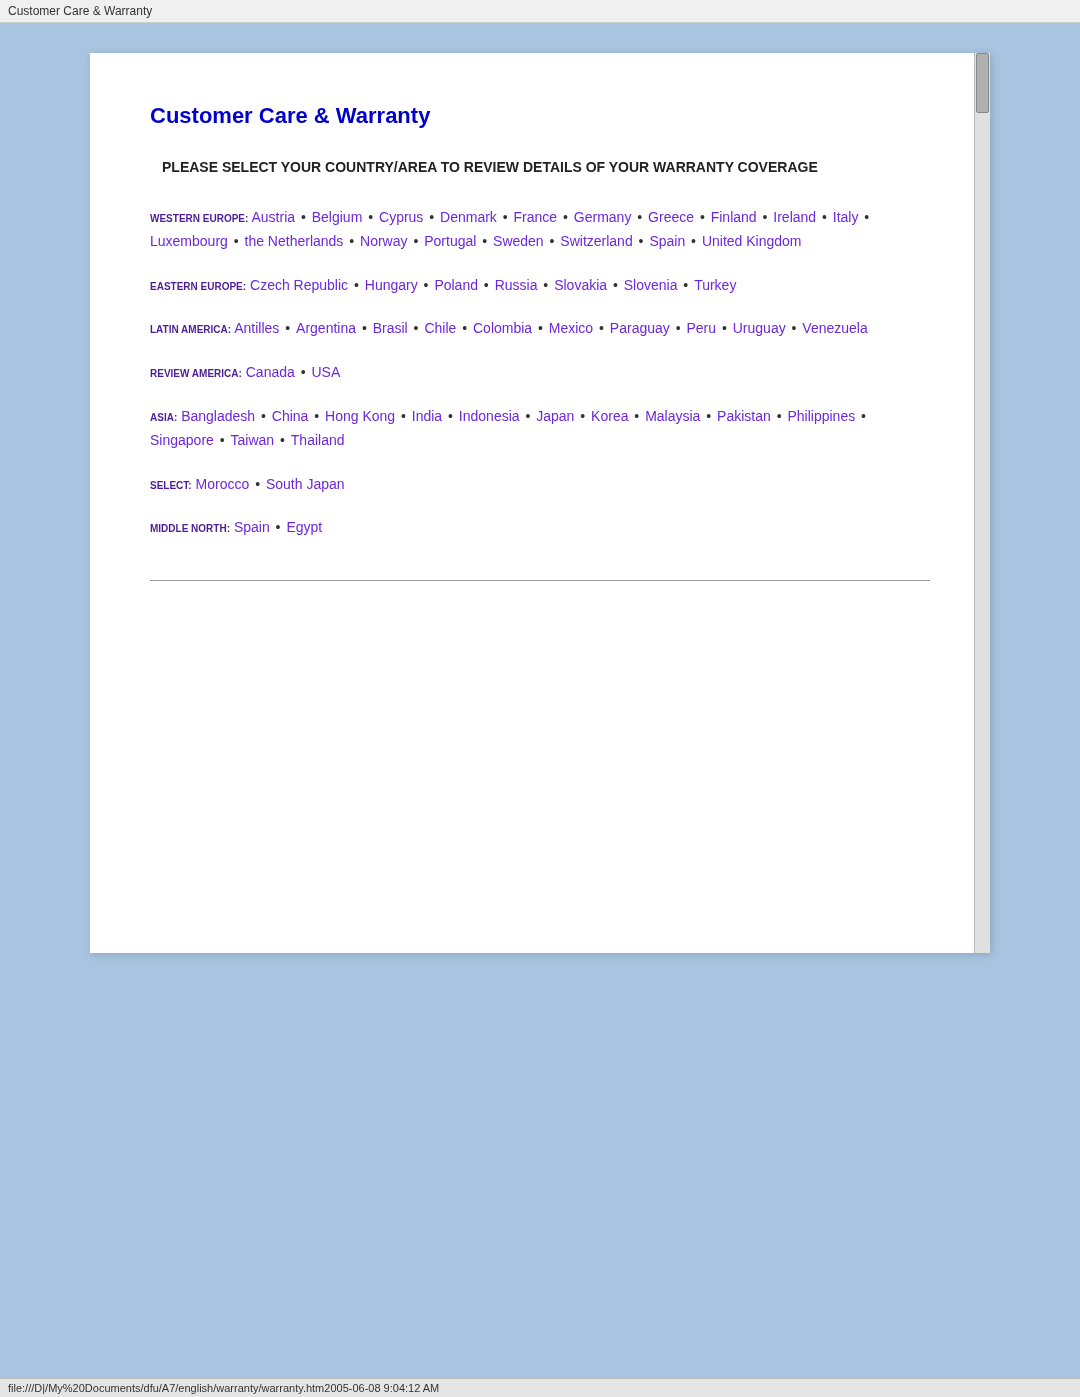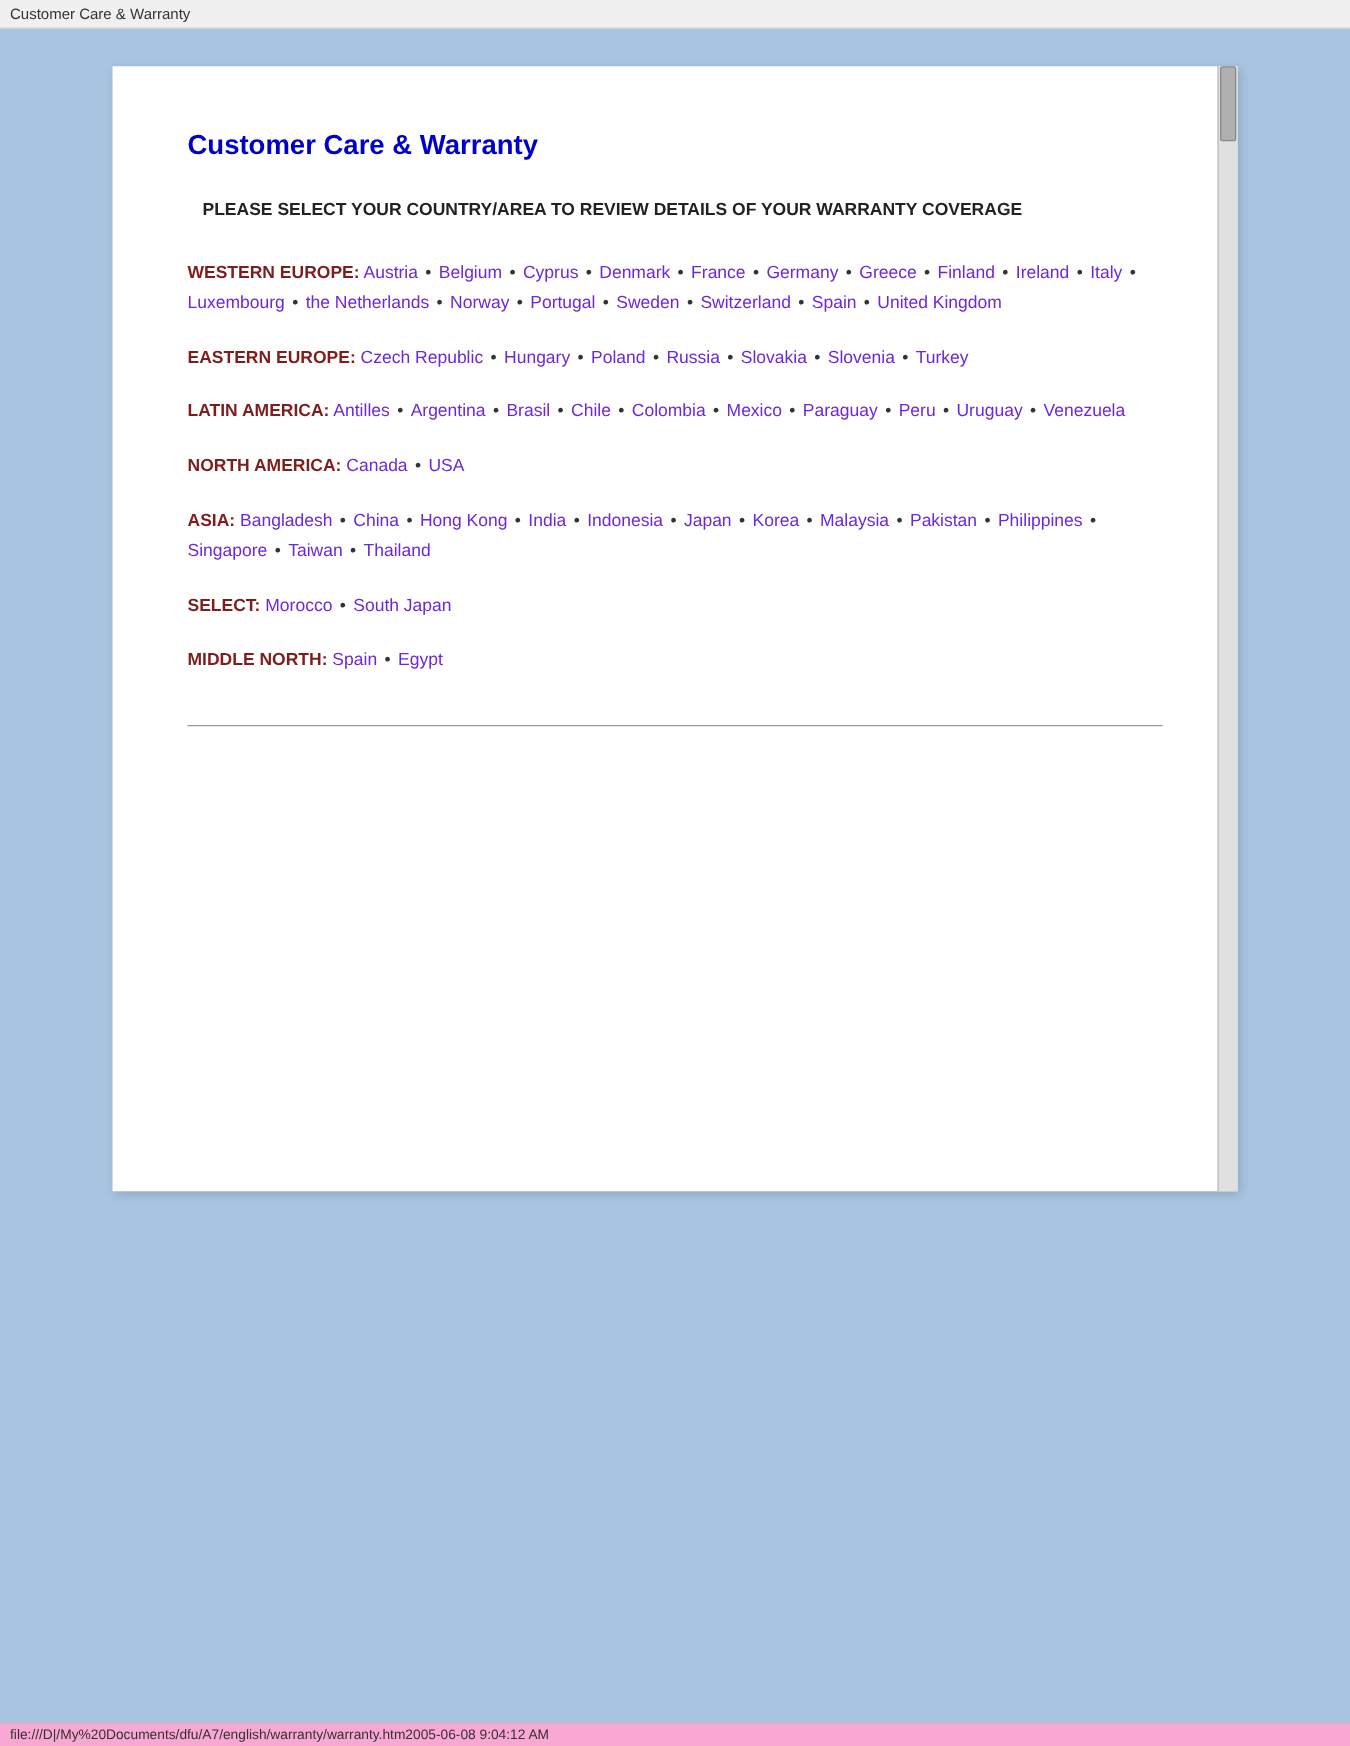--- a/index.html
+++ b/index.html
@@ -55,44 +55,44 @@
       padding-left: 12px;
     }
 
     .region-block {
       margin-bottom: 20px;
       line-height: 1.7;
       font-size: 14px;
     }
 
     .region-label {
-      color: #7f1d1d;
+      color: #4c1d95;
       font-weight: bold;
-      font-size: 14px;
+      font-size: 10px;
     }
 
     .country-link {
       color: #6d28d9;
       text-decoration: none;
     }
 
     .bullet {
       color: #333;
       margin: 0 2px;
     }
 
     .divider {
       border: none;
       border-top: 1px solid #999;
       margin-top: 40px;
       margin-bottom: 20px;
     }
 
     .status-bar {
-      background-color: #f9a8d4;
+      background-color: #e5e5e5;
       padding: 3px 8px;
       font-size: 11px;
       color: #333;
       border-top: 1px solid #bbb;
     }
 
     .scrollbar-area {
       position: absolute;
       right: 0;
       top: 0;
@@ -127,21 +127,21 @@
     </div>
 
     <h1 class="page-title">Customer Care &amp; Warranty</h1>
 
     <p class="instruction">PLEASE SELECT YOUR COUNTRY/AREA TO REVIEW DETAILS OF YOUR WARRANTY COVERAGE</p>
 
     <div id="regions-container">
     <div class="region-block"><span class="region-label">WESTERN EUROPE:</span> <a class="country-link" href="#">Austria</a><span class="bullet"> • </span><a class="country-link" href="#">Belgium</a><span class="bullet"> • </span><a class="country-link" href="#">Cyprus</a><span class="bullet"> • </span><a class="country-link" href="#">Denmark</a><span class="bullet"> • </span><a class="country-link" href="#">France</a><span class="bullet"> • </span><a class="country-link" href="#">Germany</a><span class="bullet"> • </span><a class="country-link" href="#">Greece</a><span class="bullet"> • </span><a class="country-link" href="#">Finland</a><span class="bullet"> • </span><a class="country-link" href="#">Ireland</a><span class="bullet"> • </span><a class="country-link" href="#">Italy</a><span class="bullet"> • </span><a class="country-link" href="#">Luxembourg</a><span class="bullet"> • </span><a class="country-link" href="#">the Netherlands</a><span class="bullet"> • </span><a class="country-link" href="#">Norway</a><span class="bullet"> • </span><a class="country-link" href="#">Portugal</a><span class="bullet"> • </span><a class="country-link" href="#">Sweden</a><span class="bullet"> • </span><a class="country-link" href="#">Switzerland</a><span class="bullet"> • </span><a class="country-link" href="#">Spain</a><span class="bullet"> • </span><a class="country-link" href="#">United Kingdom</a></div>
         <div class="region-block"><span class="region-label">EASTERN EUROPE:</span> <a class="country-link" href="#">Czech Republic</a><span class="bullet"> • </span><a class="country-link" href="#">Hungary</a><span class="bullet"> • </span><a class="country-link" href="#">Poland</a><span class="bullet"> • </span><a class="country-link" href="#">Russia</a><span class="bullet"> • </span><a class="country-link" href="#">Slovakia</a><span class="bullet"> • </span><a class="country-link" href="#">Slovenia</a><span class="bullet"> • </span><a class="country-link" href="#">Turkey</a></div>
         <div class="region-block"><span class="region-label">LATIN AMERICA:</span> <a class="country-link" href="#">Antilles</a><span class="bullet"> • </span><a class="country-link" href="#">Argentina</a><span class="bullet"> • </span><a class="country-link" href="#">Brasil</a><span class="bullet"> • </span><a class="country-link" href="#">Chile</a><span class="bullet"> • </span><a class="country-link" href="#">Colombia</a><span class="bullet"> • </span><a class="country-link" href="#">Mexico</a><span class="bullet"> • </span><a class="country-link" href="#">Paraguay</a><span class="bullet"> • </span><a class="country-link" href="#">Peru</a><span class="bullet"> • </span><a class="country-link" href="#">Uruguay</a><span class="bullet"> • </span><a class="country-link" href="#">Venezuela</a></div>
-        <div class="region-block"><span class="region-label">NORTH AMERICA:</span> <a class="country-link" href="#">Canada</a><span class="bullet"> • </span><a class="country-link" href="#">USA</a></div>
+        <div class="region-block"><span class="region-label">REVIEW AMERICA:</span> <a class="country-link" href="#">Canada</a><span class="bullet"> • </span><a class="country-link" href="#">USA</a></div>
         <div class="region-block"><span class="region-label">ASIA:</span> <a class="country-link" href="#">Bangladesh</a><span class="bullet"> • </span><a class="country-link" href="#">China</a><span class="bullet"> • </span><a class="country-link" href="#">Hong Kong</a><span class="bullet"> • </span><a class="country-link" href="#">India</a><span class="bullet"> • </span><a class="country-link" href="#">Indonesia</a><span class="bullet"> • </span><a class="country-link" href="#">Japan</a><span class="bullet"> • </span><a class="country-link" href="#">Korea</a><span class="bullet"> • </span><a class="country-link" href="#">Malaysia</a><span class="bullet"> • </span><a class="country-link" href="#">Pakistan</a><span class="bullet"> • </span><a class="country-link" href="#">Philippines</a><span class="bullet"> • </span><a class="country-link" href="#">Singapore</a><span class="bullet"> • </span><a class="country-link" href="#">Taiwan</a><span class="bullet"> • </span><a class="country-link" href="#">Thailand</a></div>
         <div class="region-block"><span class="region-label">SELECT:</span> <a class="country-link" href="#">Morocco</a><span class="bullet"> • </span><a class="country-link" href="#">South Japan</a></div>
         <div class="region-block"><span class="region-label">MIDDLE NORTH:</span> <a class="country-link" href="#">Spain</a><span class="bullet"> • </span><a class="country-link" href="#">Egypt</a></div>
       </div>
 
     <hr class="divider">
   </div>
 </div>
 
 <div class="status-bar">

